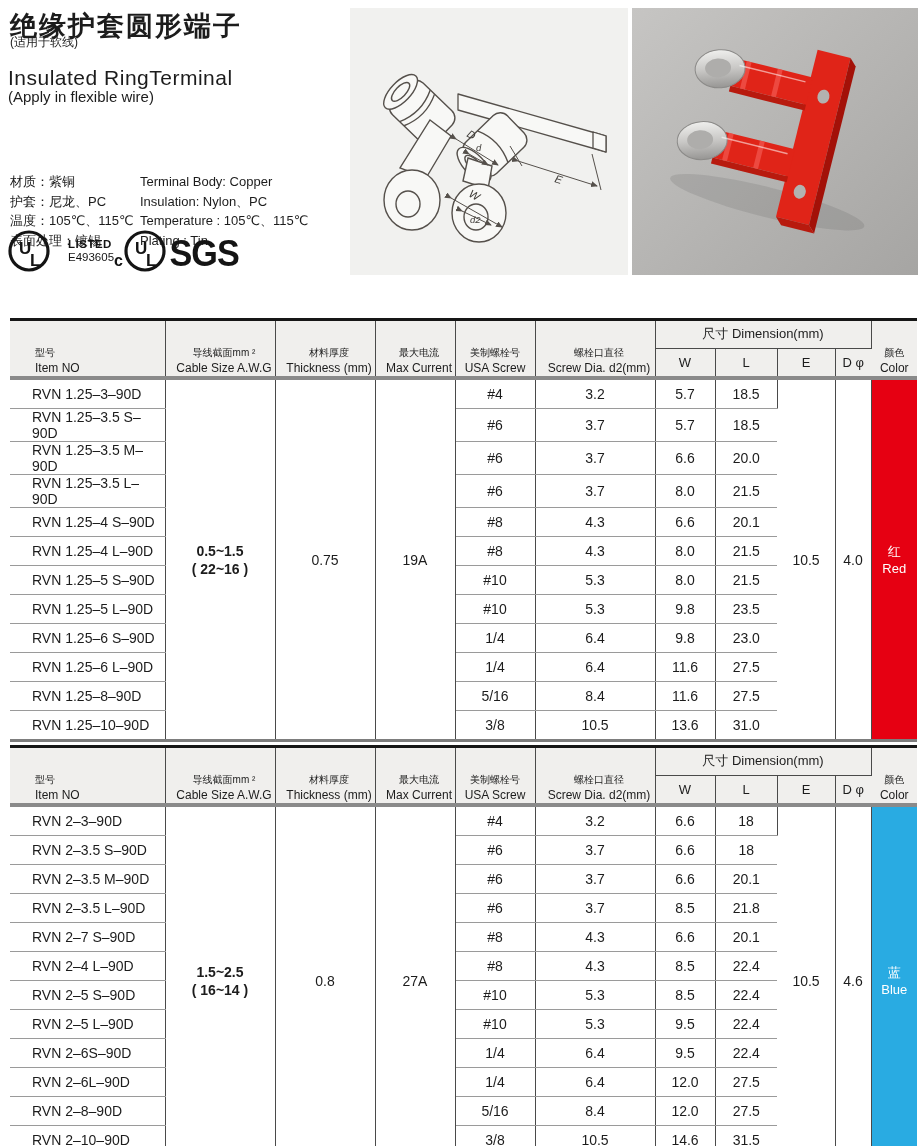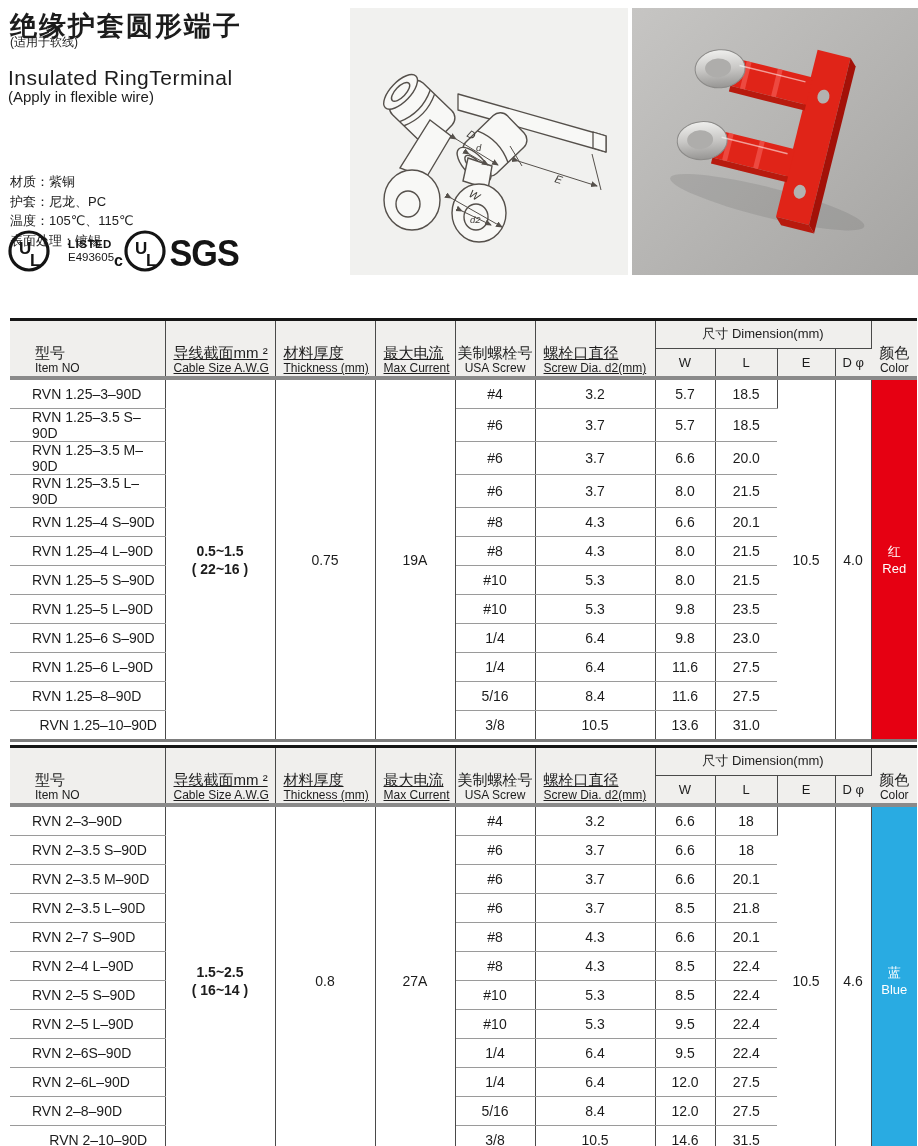--- a/index.html
+++ b/index.html
@@ -22,52 +22,58 @@
   .panel.photo{left:632px;width:286px;height:267px;}
 
   
   table.spec{position:absolute;left:10px;border-collapse:collapse;table-layout:fixed;width:907px;
     border-top:3px solid #161616;border-bottom:3px solid #7d7d7d;}
   table.t1{top:318px;}
   table.t2{top:745px;}
   thead th{background:#f0efed;border-right:1px solid #4a4a4a;border-bottom:4px solid #8a8a8a;
     font-weight:normal;padding:0;vertical-align:middle;height:50px;}
   thead th:last-child{border-right:none;}
-  thead th .zh{font-size:15px;line-height:16px;margin-top:24px;}
+  thead th .zh{font-size:10px;line-height:16px;margin-top:24px;}
   thead th .en{font-size:12px;line-height:15px;}
-  th.h-left{text-align:left;text-decoration:underline;}
+  th.h-left{text-align:center;}
   th.h-left .zh,th.h-left .en{padding-left:8px;}
   th.h-item{text-align:left;}
   th.h-item .zh,th.h-item .en{padding-left:25px;}
   th.h-dim{height:25px;border-bottom:1px solid #4a4a4a;font-size:13px;}
   th.h-sub{height:25px;font-size:13px;}
   tbody td{border-right:1px solid #4a4a4a;border-bottom:1px solid #9a9a9a;height:28px;
     text-align:center;font-size:14px;padding:0;vertical-align:middle;}
   tbody td:last-child{border-right:none;}
-  tbody tr:last-child td{border-bottom:none;text-align:center;}
+  tbody tr:last-child td{border-bottom:none;}
   td.c-item{text-align:left;padding-left:22px;}
   td.c-merged{border-bottom:none;}
   td.c-cable div{line-height:18px;font-weight:bold;}
   td.c-color{border-bottom:none;border-right:none;color:#ffffff;font-size:13px;}
   td.c-color div{line-height:17px;}
 </style>
 </head>
 <body>
 
 <div class="abs title-zh">绝缘护套圆形端子</div>
 <div class="abs sub-zh">(适用于软线)</div>
 <div class="abs title-en">Insulated RingTerminal</div>
 <div class="abs sub-en">(Apply in flexible wire)</div>
 
 <div class="abs specs">
   <div class="col zh">
     <div>材质：紫铜</div>
     <div>护套：尼龙、PC</div>
     <div>温度：105℃、115℃</div>
     <div>表面处理：镀锡</div>
+  </div>
+  <div class="col en">
+    <div>Terminal Body: Copper</div>
+    <div>Insulation: Nylon、PC</div>
+    <div>Temperature : 105℃、115℃</div>
+    <div>Plating : Tin</div>
   </div>
 </div>
 
 <svg class="abs certs-svg" width="256" height="48" viewBox="0 0 256 48">
   <g fill="none" stroke="#141414">
     <circle cx="23" cy="24" r="19" stroke-width="3.2"></circle>
     <text x="13" y="27" stroke="none" fill="#141414" font-size="17" font-weight="bold">U</text>
     <text x="24" y="39" stroke="none" fill="#141414" font-size="17" font-weight="bold">L</text>
   </g>
   <text x="62" y="21" font-size="11.5" font-weight="bold" letter-spacing="0.5" fill="#141414">LISTED</text>

